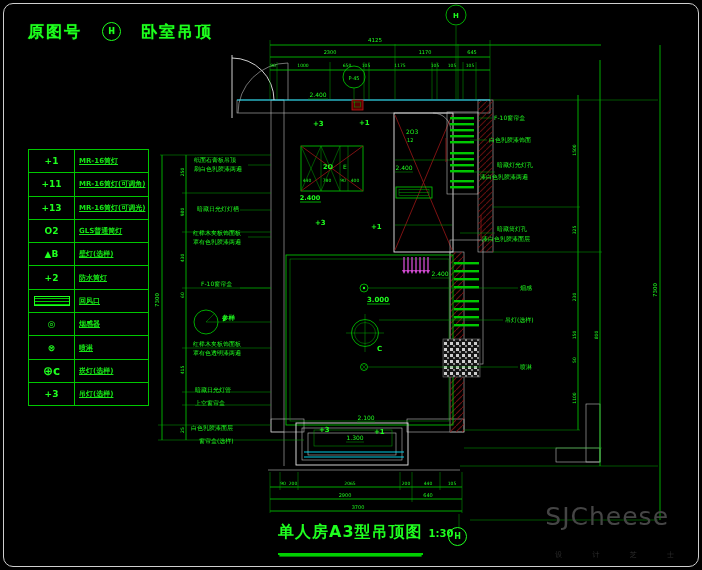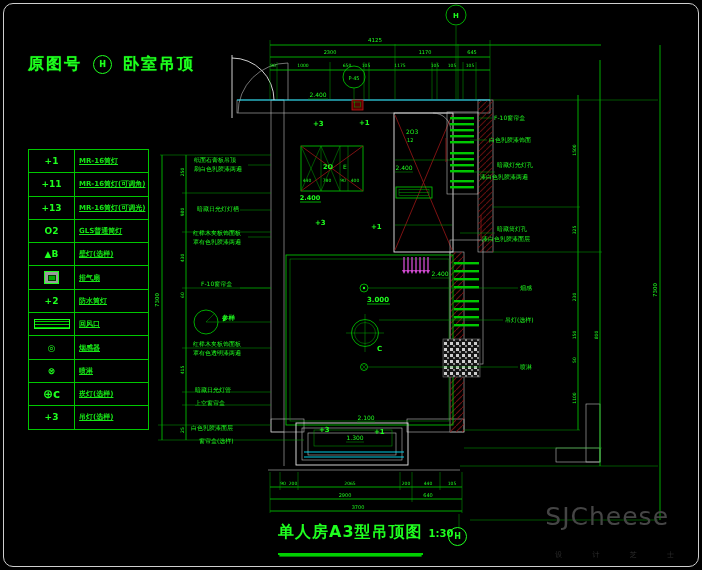--- a/index.html
+++ b/index.html
@@ -1,21 +1,21 @@
 <!DOCTYPE html>
 <html><head>
 <meta charset="utf-8">
 <style>
   html,body{margin:0;padding:0;background:#000;}
   #screen{position:relative;width:702px;height:570px;background:#000;overflow:hidden;
           font-family:"DejaVu Sans",sans-serif;}
   #frame{position:absolute;inset:3px;border:1px solid #cfcfcf;border-radius:10px;pointer-events:none;}
   
-  #hdr{position:absolute;left:28px;top:22px;display:flex;align-items:center;gap:11px;color:#1fff1f;
-       font-size:16px;font-weight:bold;letter-spacing:2px;text-shadow:0 0 1px #0a0;margin-top:32px;}
+  #hdr{position:absolute;left:28px;top:22px;display:flex;align-items:flex-start;gap:20px;color:#1fff1f;
+       font-size:16px;font-weight:bold;letter-spacing:2px;text-shadow:0 0 1px #0a0;}
   .bub{width:17px;height:17px;border:1.5px solid #1fff1f;border-radius:50%;display:flex;
        align-items:center;justify-content:center;font-size:8px;font-weight:bold;color:#1fff1f;letter-spacing:0;}
   
   #legend{position:absolute;left:28px;top:149px;width:119px;border:1px solid #00c800;}
   .lrow{display:flex;height:22.3px;border-bottom:1px solid #00c800;}
   .lrow:last-child{border-bottom:none;}
   .lsym{width:45px;border-right:1px solid #00c800;display:flex;align-items:center;justify-content:center;
         color:#1fff1f;font-size:9px;font-weight:bold;}
   .llab{flex:1;display:flex;align-items:center;padding-left:4px;color:#17e617;font-size:7px;font-weight:bold;
         white-space:nowrap;overflow:hidden;text-decoration:underline;}
@@ -73,28 +73,20 @@
       </div>
     <div class="lrow">
         <div class="lsym">O2</div>
         <div class="llab">GLS普通筒灯</div>
       </div>
     <div class="lrow">
         <div class="lsym">▲B</div>
         <div class="llab">壁灯(选样)</div>
       </div>
     <div class="lrow">
-        <div class="lsym">
-          <span class="ic-fan">
-            <i></i>
-          </span>
-        </div>
-        <div class="llab">排气扇</div>
-      </div>
-    <div class="lrow">
         <div class="lsym">+2</div>
         <div class="llab">防水筒灯</div>
       </div>
     <div class="lrow">
         <div class="lsym">
           <span class="ic-vent"></span>
         </div>
         <div class="llab">回风口</div>
       </div>
     <div class="lrow">

